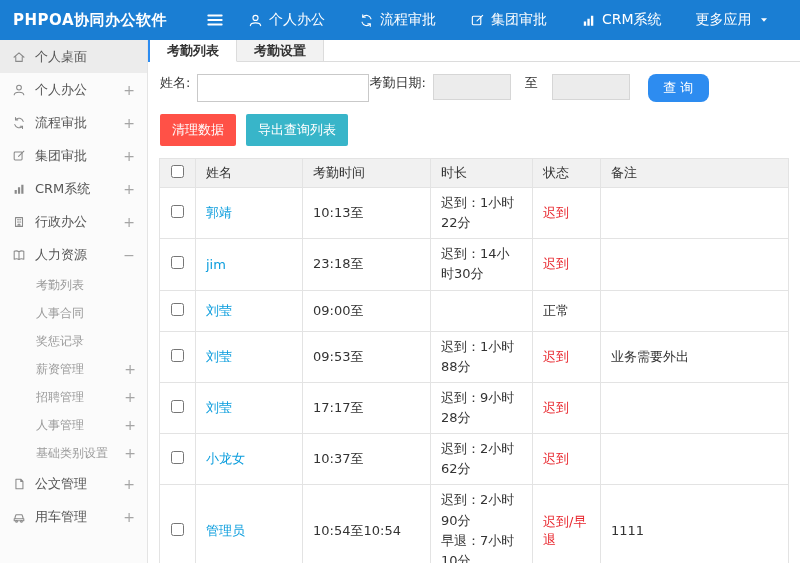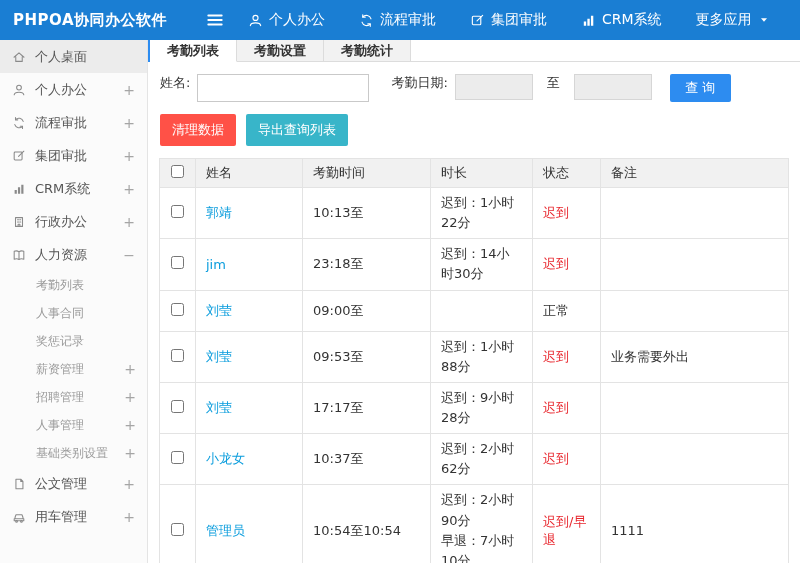--- a/index.html
+++ b/index.html
@@ -33,24 +33,24 @@
   
   .main{flex:1;display:flex;flex-direction:column;background:#fff;overflow:hidden;}
   .tabstrip{height:22px;flex:none;display:flex;align-items:stretch;border-bottom:1px solid #dcdcdc;position:relative;padding-left:2px;background:#fff;}
   .tabstrip::before{content:"";position:absolute;left:0;top:0;bottom:-1px;width:2px;background:var(--accent-blue);}
   .tab{padding:0 17px;display:flex;align-items:center;font-size:13px;font-weight:bold;color:#333;background:#f2f2f2;border-right:1px solid #dcdcdc;cursor:pointer;}
   .tab.active{background:#fff;border-bottom:1px solid #fff;margin-bottom:-1px;}
 
   .filter-row{display:flex;padding:12px 12px 9px;flex:none;}
   .flabel{font-size:13px;color:#333;white-space:nowrap;}
   .input-name{width:172px;height:28px;border:1px solid #c9c9c9;background:#fff;margin-left:7px;padding:0 6px;font-size:13px;font-family:inherit;outline:none;}
-  .date-label{margin-left:22px;}
+  .date-label{}
   .input-date{width:78px;height:26px;border:1px solid #d6d6d6;background:#ececec;margin-left:7px;padding:0 6px;font-size:13px;font-family:inherit;outline:none;}
   .to-label{margin:0 7px 0 14px;}
-  .btn-search{width:61px;height:28px;margin-left:18px;background:var(--accent-blue);color:#fff;border:none;border-radius:2px;font-size:13px;font-family:inherit;cursor:pointer;white-space:nowrap;}
+  .btn-search{width:61px;height:28px;margin-left:18px;background:var(--accent-blue);color:#fff;border:none;border-radius:8px;font-size:13px;font-family:inherit;cursor:pointer;white-space:nowrap;}
 
   .action-row{display:flex;align-items:center;padding:3px 12px 12px;gap:10px;flex:none;}
   .btn{border:none;border-radius:2px;color:#fff;font-size:13px;font-family:inherit;padding:7px 12px;cursor:pointer;white-space:nowrap;}
   .btn-danger{background:var(--danger-red);}
   .btn-teal{background:var(--teal);}
 
   .table-wrap{flex:1;overflow:hidden;padding:0 11px;}
   table{width:100%;border-collapse:collapse;table-layout:fixed;}
   th,td{border:1px solid #e3e3e3;padding:5px 10px;text-align:left;font-size:13px;vertical-align:middle;overflow:hidden;}
   thead th{background:#f1f1f1;font-weight:normal;height:24px;color:#333;}
@@ -212,23 +212,20 @@
       </aside>
 
     <main class="main">
 
       <div class="tabstrip">
           <div class="tab active">
             <span>考勤列表</span>
           </div>
           <div class="tab">
             <span>考勤设置</span>
-          </div>
-          <div class="tab">
-            <span>考勤统计</span>
           </div>
         </div>
 
       <div class="filter-row">
         <span class="flabel">姓名:</span>
         <input class="input-name" type="text" style="">
         <span class="flabel date-label">考勤日期:</span>
         <input class="input-date" type="text" style="">
         <span class="flabel to-label">至</span>
         <input class="input-date" type="text" style="">

